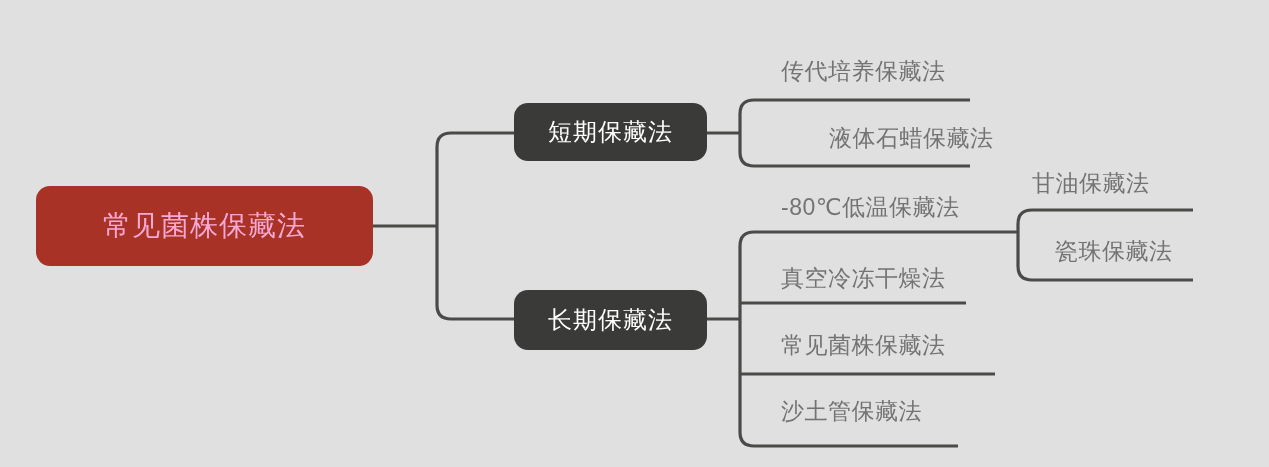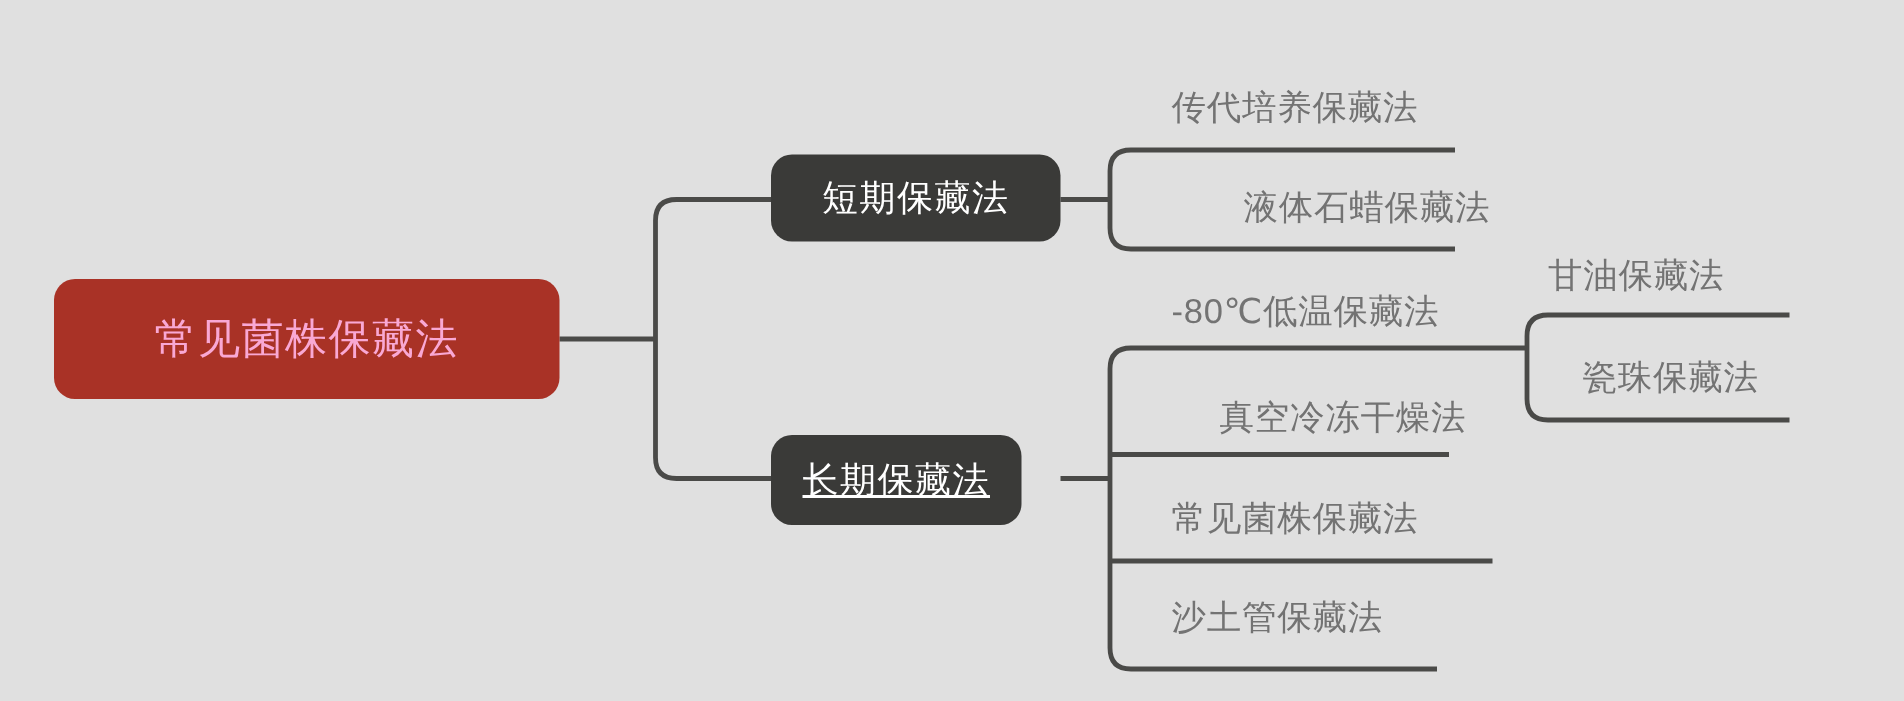--- a/index.html
+++ b/index.html
@@ -54,23 +54,22 @@
   }
   .branch-short {
     left: 514px;
     top: 103px;
     width: 193px;
     height: 58px;
   }
   .branch-long {
     left: 514px;
     top: 290px;
-    width: 167px;
+    width: 193px;
     height: 60px;
-    text-decoration: underline;
   }
   .leaf {
     position: absolute;
     color: #737373;
     font-size: 23px;
     white-space: nowrap;
     letter-spacing: 0.5px;
     line-height: 1;
   }
 </style>
@@ -111,20 +110,20 @@
     <span>短期保藏法</span>
   </div>
   <div class="node branch-node branch-long">
     <span>长期保藏法</span>
   </div>
 
   <div class="leaf" style="left:781px; top:60px;">传代培养保藏法</div>
   <div class="leaf" style="left:781px; top:127px;margin-left:48px;">液体石蜡保藏法</div>
 
   <div class="leaf" style="left:781px; top:196px;">-80℃低温保藏法</div>
-  <div class="leaf" style="left:781px; top:267px;margin-left:32px;">真空冷冻干燥法</div>
+  <div class="leaf" style="left:781px; top:267px;">真空冷冻干燥法</div>
   <div class="leaf" style="left:781px; top:334px;">常见菌株保藏法</div>
   <div class="leaf" style="left:781px; top:400px;">沙土管保藏法</div>
 
   <div class="leaf" style="left:1032px; top:172px;">甘油保藏法</div>
   <div class="leaf" style="left:1055px; top:240px;text-align:center;">瓷珠保藏法</div>
 
 </div>
 
 </body></html>

